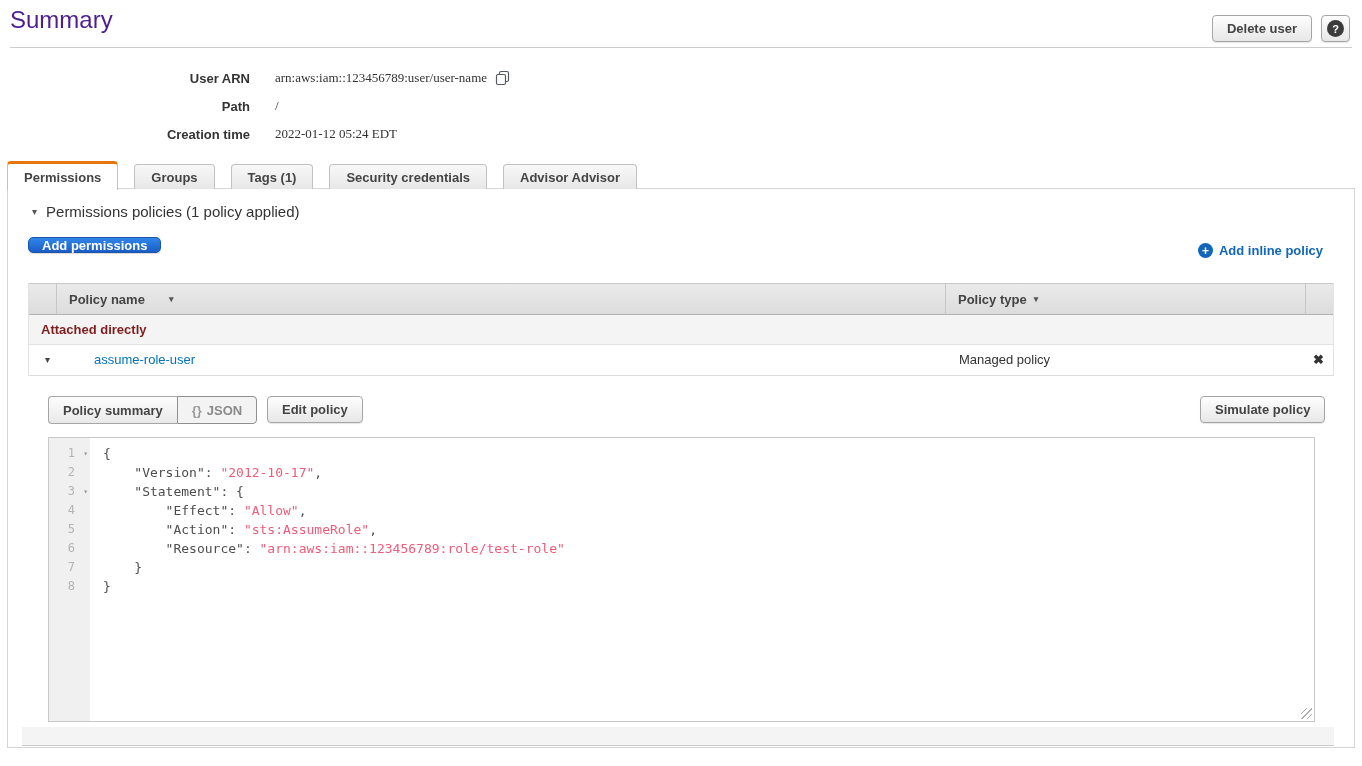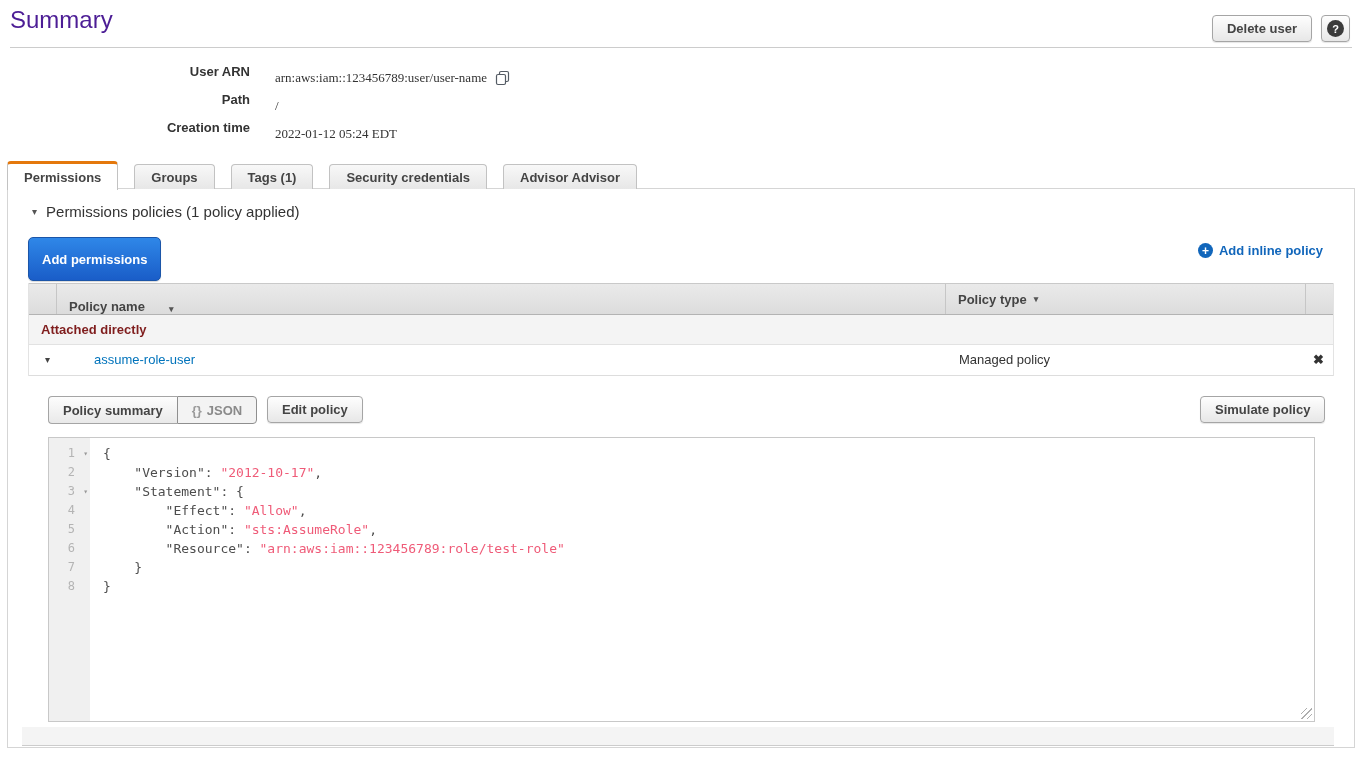--- a/index.html
+++ b/index.html
@@ -14,21 +14,21 @@
     height:27px; padding:0 14px; font-size:13px; font-weight:bold; color:#444;
     background:linear-gradient(#fefefe,#e7e7e7); border:1px solid #a5a5a5; border-radius:4px;
     box-shadow:0 1px 1px rgba(0,0,0,.1); cursor:pointer; white-space:nowrap;
   }
   .help-btn { width:29px; padding:0; }
   .help-circle { width:17px; height:17px; border-radius:50%; background:#3b3b3b; color:#fff; font-size:11px; font-weight:bold; display:flex; align-items:center; justify-content:center; }
   .hdr-divider { position:absolute; left:10px; right:10px; top:47px; border-top:1px solid #ccc; }
 
   
   .fields { position:absolute; left:0; top:64px; }
-  .field-row { display:flex; height:28px; }
+  .field-row { display:flex; height:28px; align-items:center; }
   .field-label { width:250px; text-align:right; font-size:13px; font-weight:bold; color:#333; }
   .field-value { margin-left:25px; font-size:13px; color:#333; display:flex; align-items:center; gap:8px;font-family:Liberation Serif, serif; }
   .copy-icon { display:inline-flex; cursor:pointer; }
 
   
   .tabs { position:absolute; left:7px; top:160px; display:flex; gap:16px; align-items:flex-end; height:29px; z-index:3; }
   .tab {
     height:25px; padding:0 16px; display:flex; align-items:center;
     font-size:13px; font-weight:bold; color:#444; cursor:pointer;
     background:linear-gradient(#f8f8f8,#e7e7e7); border:1px solid #c2c2c2; border-bottom:none;
@@ -36,34 +36,34 @@
   }
   .tab.active {
     height:29px; background:#fff; border-top:3px solid #e4780c; margin-bottom:-1px; z-index:4;
   }
 
   
   .panel { position:absolute; left:7px; top:188px; width:1348px; height:560px; background:#fff; border:1px solid #d5d5d5; }
   .section-header { position:absolute; left:24px; top:14px; font-size:15px; color:#333; display:flex; align-items:center; cursor:pointer; }
   .tri { font-size:10px; color:#555; margin-right:9px; }
   .blue-btn {
-    position:absolute; left:20px; top:48px; height:44px; padding:0 13px;
+    position:absolute; left:20px; top:48px; height:16px; padding:0 13px;
     display:inline-flex; align-items:center; font-size:13px; font-weight:bold; color:#fff;
     background:linear-gradient(#2f87e8,#1a5dc8); border:1px solid #1b55a8; border-radius:5px;
     cursor:pointer; box-shadow:0 1px 1px rgba(0,0,0,.15);
   }
   .inline-policy-link { position:absolute; right:31px; top:54px; display:flex; align-items:center; gap:6px; color:#1166bb; font-size:13px; font-weight:bold; cursor:pointer; }
   .plus-circle { width:15px; height:15px; border-radius:50%; background:#1166bb; color:#fff; font-size:12px; font-weight:bold; display:flex; align-items:center; justify-content:center; line-height:1; }
 
   
   .ptable { position:absolute; left:20px; top:94px; width:1306px; border-left:1px solid #e3e3e3; border-right:1px solid #e3e3e3; }
   .ptable-head { display:flex; height:32px; background:linear-gradient(#eaeaea,#dcdcdc); border-top:1px solid #c9c9c9; border-bottom:1px solid #b3b3b3; }
   .th { display:flex; align-items:center; font-size:13px; font-weight:bold; color:#444; border-right:1px solid #c6c6c6; cursor:pointer; }
   .th-expand { width:28px; }
-  .th-name { flex:1; padding-left:12px; gap:24px;align-items:flex-end; }
+  .th-name { flex:1; padding-left:12px; gap:24px; }
   .th-type { width:360px; padding-left:12px; gap:7px; }
   .th-x { width:27px; border-right:none; }
   .sort-arrow { font-size:9px; color:#555; }
   .group-row { height:30px; line-height:30px; background:#f4f4f4; border-bottom:1px solid #e2e2e2; font-size:13px; font-weight:bold; color:#7f1d1d; padding-left:12px; }
   .policy-row { position:relative; height:31px; background:#fff; border-bottom:1px solid #ddd; }
   .row-expand { position:absolute; left:16px; top:9px; font-size:10px; color:#444; cursor:pointer; }
   .policy-link { position:absolute; left:65px; top:7px; font-size:13px; color:#0073bb; cursor:pointer; text-decoration:none; }
   .policy-type-cell { position:absolute; left:930px; top:7px; font-size:13px; color:#333; }
   .remove-x { position:absolute; right:9px; top:7px; font-size:13px; color:#333; font-weight:bold; cursor:pointer; }
 

